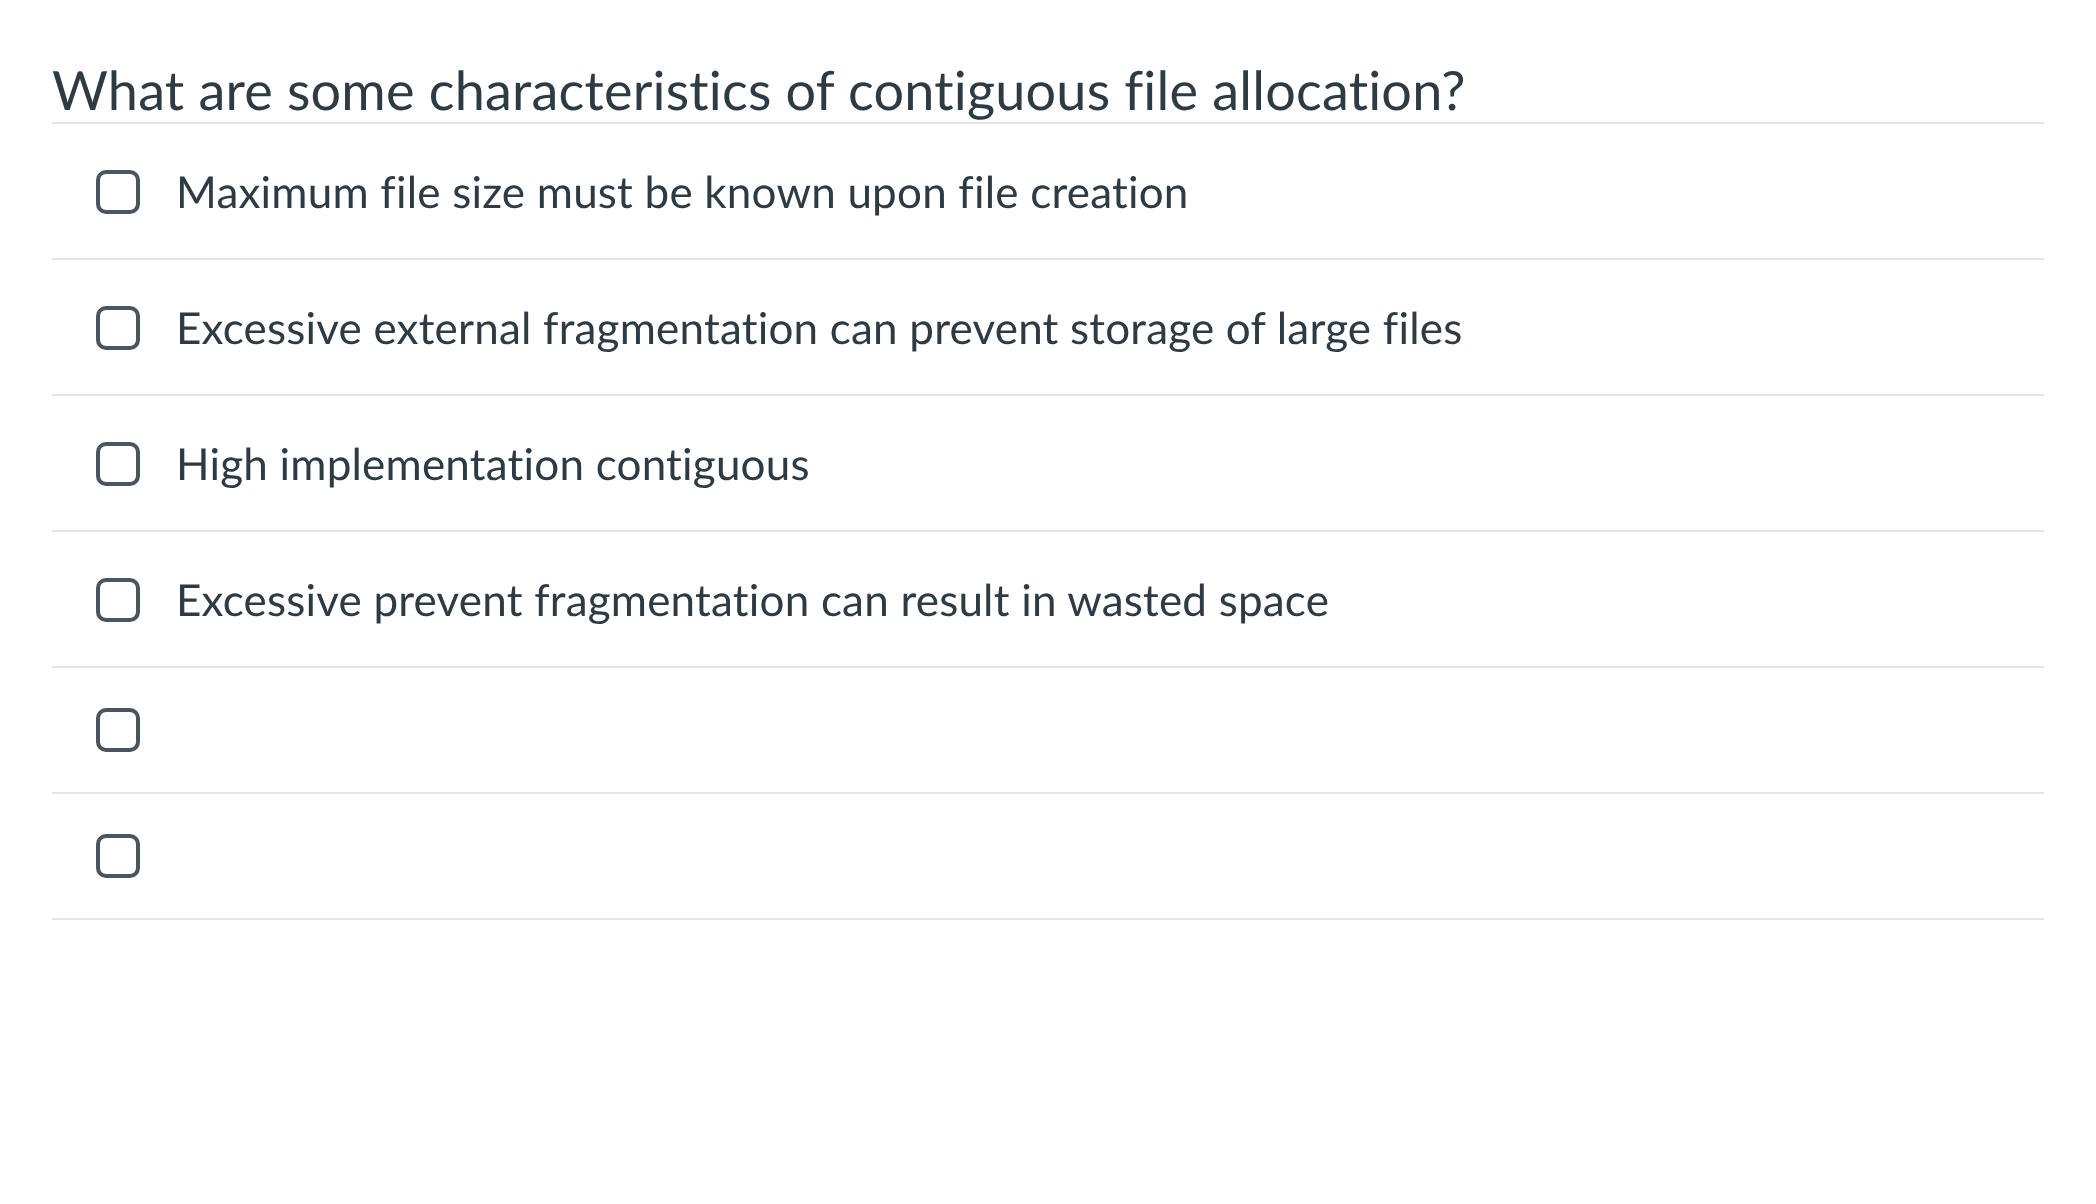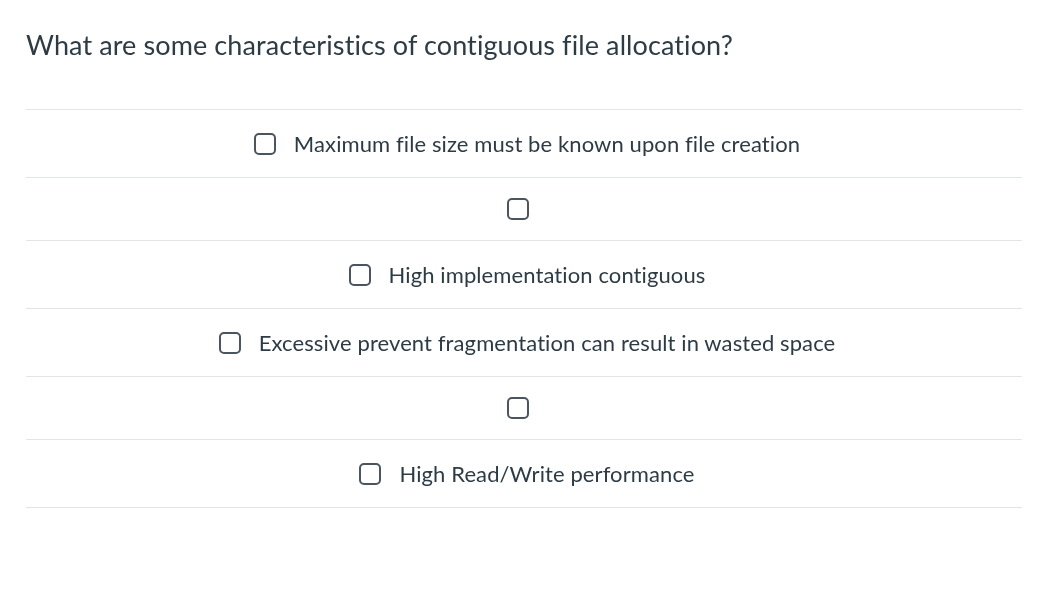--- a/index.html
+++ b/index.html
@@ -12,33 +12,31 @@
       background: #ffffff;
       width: 1048px;
       height: 602px;
       padding: 28px 26px;
       color: #2d3b45;
     }
     .question-title {
       font-size: 27px;
       font-weight: 400;
       color: #2d3b45;
-      margin-bottom: 48px;
       letter-spacing: 0.1px;
     }
     .options-container {
       border-top: 1px solid #e3e6e8;
     }
     .option-row {
       display: flex;
       align-items: center;
       padding: 20px 16px 20px 22px;
       border-bottom: 1px solid #e3e6e8;
       cursor: pointer;
-      justify-content: center;
     }
     .checkbox {
       width: 22px;
       height: 22px;
       border: 2px solid #4a5560;
       border-radius: 5px;
       flex-shrink: 0;
       margin-right: 18px;
       background: #ffffff;
     }
@@ -54,29 +52,29 @@
 
 <div class="question-title">What are some characteristics of contiguous file allocation?</div>
 
 <div class="options-container">
   <div class="option-row">
     <div class="checkbox"></div>
     <div class="option-label">Maximum file size must be known upon file creation</div>
   </div>
   <div class="option-row">
     <div class="checkbox"></div>
+    <div class="option-label">Excessive external fragmentation can prevent storage of large files</div>
   </div>
   <div class="option-row">
     <div class="checkbox"></div>
     <div class="option-label">High implementation contiguous</div>
   </div>
   <div class="option-row">
     <div class="checkbox"></div>
     <div class="option-label">Excessive prevent fragmentation can result in wasted space</div>
   </div>
   <div class="option-row">
     <div class="checkbox"></div>
   </div>
   <div class="option-row">
     <div class="checkbox"></div>
-    <div class="option-label">High Read/Write performance</div>
   </div>
 </div>
 
 </body></html>

